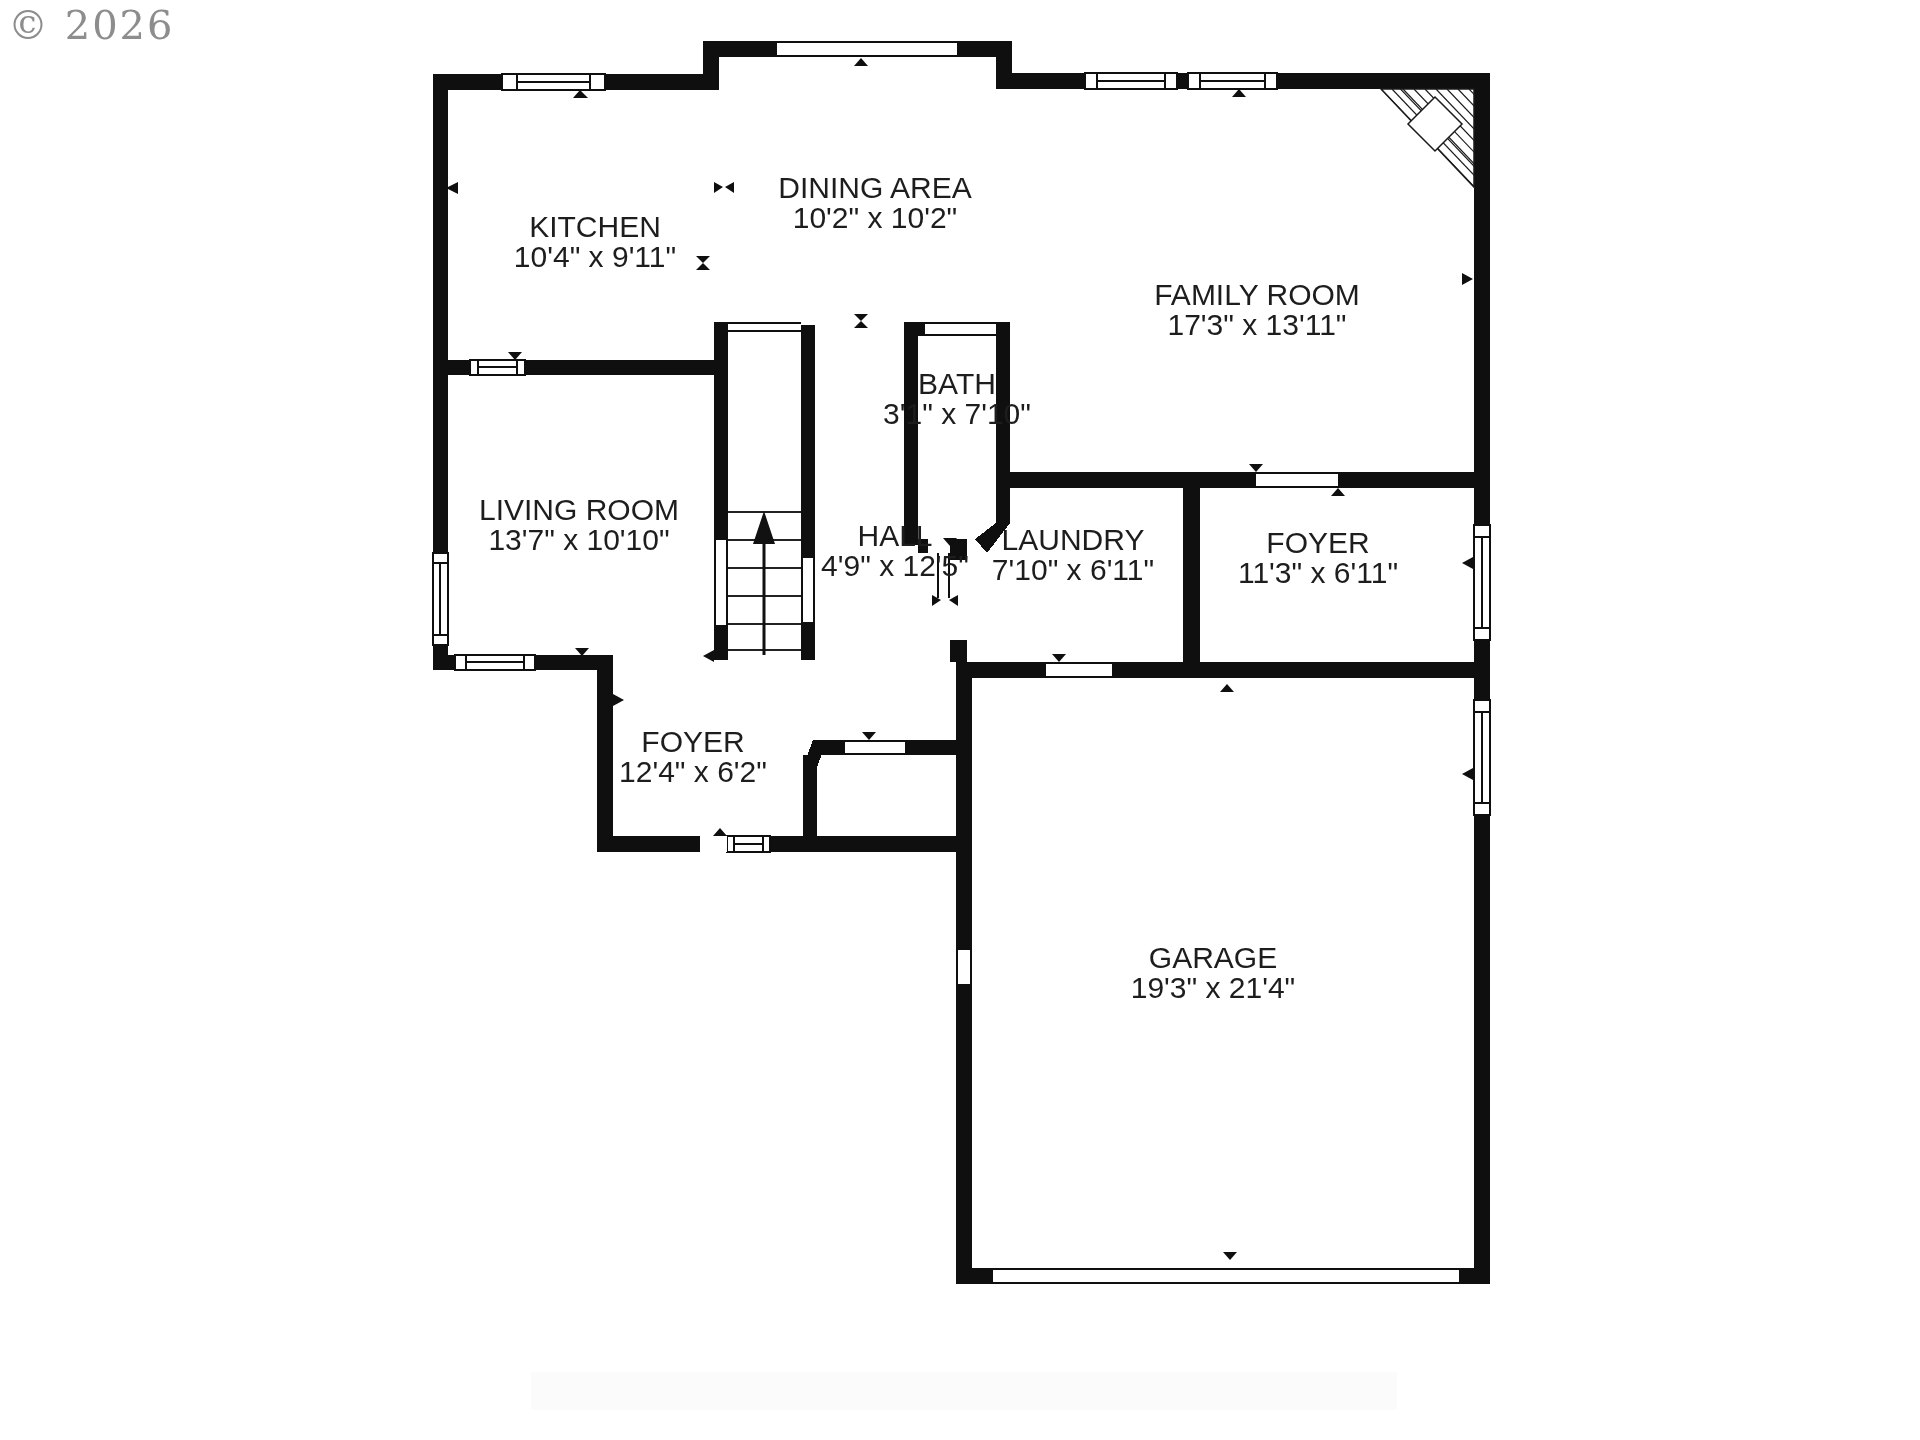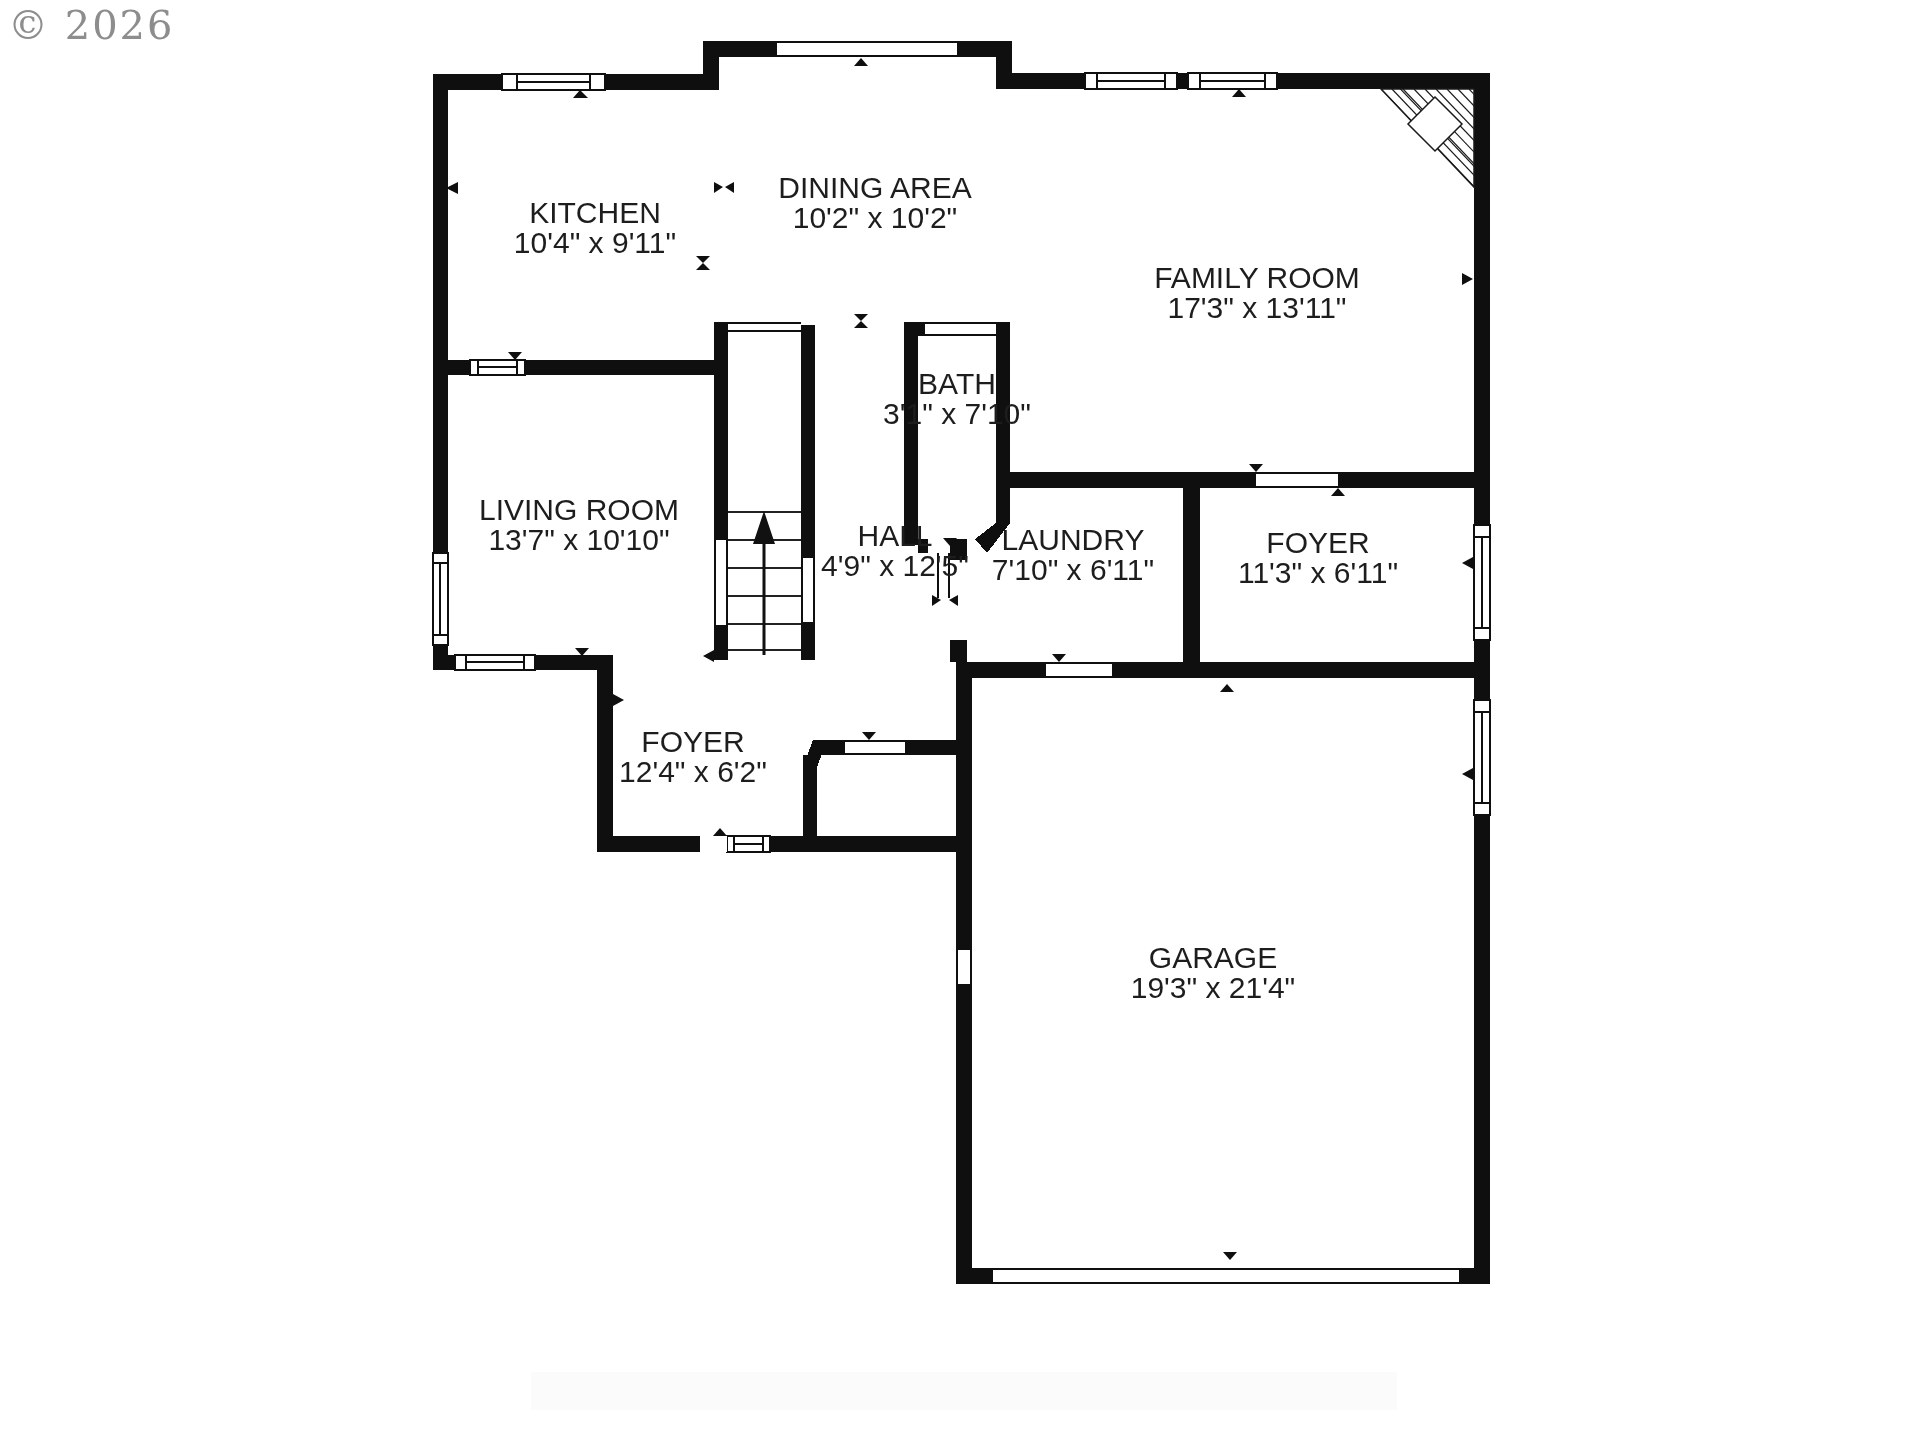--- a/index.html
+++ b/index.html
@@ -300,29 +300,29 @@
       <polygon points="1331,496 1345,496 1338,488"></polygon>
       <polygon points="1473,557 1473,569 1462,563"></polygon>
       <polygon points="1462,273 1462,285 1473,279"></polygon>
       <polygon points="1473,768 1473,780 1462,774"></polygon>
       <polygon points="958,940 972,940 965,948"></polygon>
       <polygon points="958,992 972,992 965,984"></polygon>
       <polygon points="1223,1252 1237,1252 1230,1260"></polygon>
     </g>
   </svg>
 
-  <div class="room-label" style="left:595px;top:228px;">
+  <div class="room-label" style="left:595px;top:242px;">
     <div>KITCHEN</div>
     <div>10'4" x 9'11"</div>
   </div>
   <div class="room-label" style="left:875px;top:203px;">
     <div>DINING AREA</div>
     <div>10'2" x 10'2"</div>
   </div>
-  <div class="room-label" style="left:1257px;top:293px;">
+  <div class="room-label" style="left:1257px;top:310px;">
     <div>FAMILY ROOM</div>
     <div>17'3" x 13'11"</div>
   </div>
   <div class="room-label" style="left:957px;top:390px;margin-top:9px;">
     <div>BATH</div>
     <div>3'1" x 7'10"</div>
   </div>
   <div class="room-label" style="left:579px;top:525px;">
     <div>LIVING ROOM</div>
     <div>13'7" x 10'10"</div>

